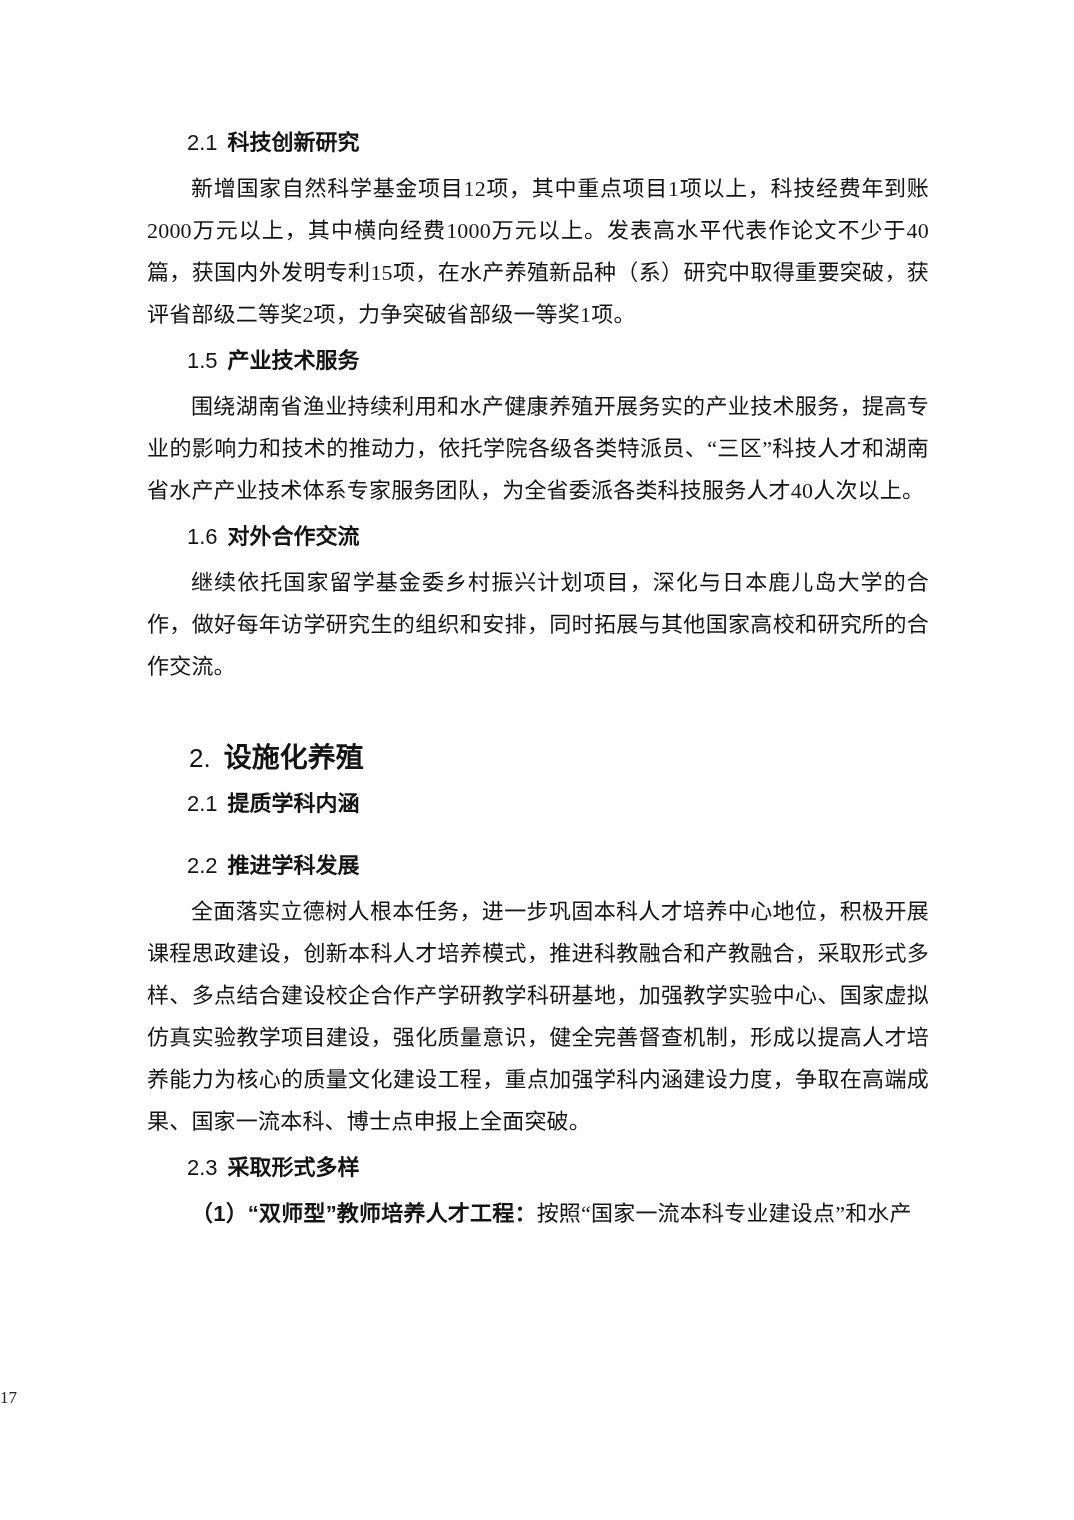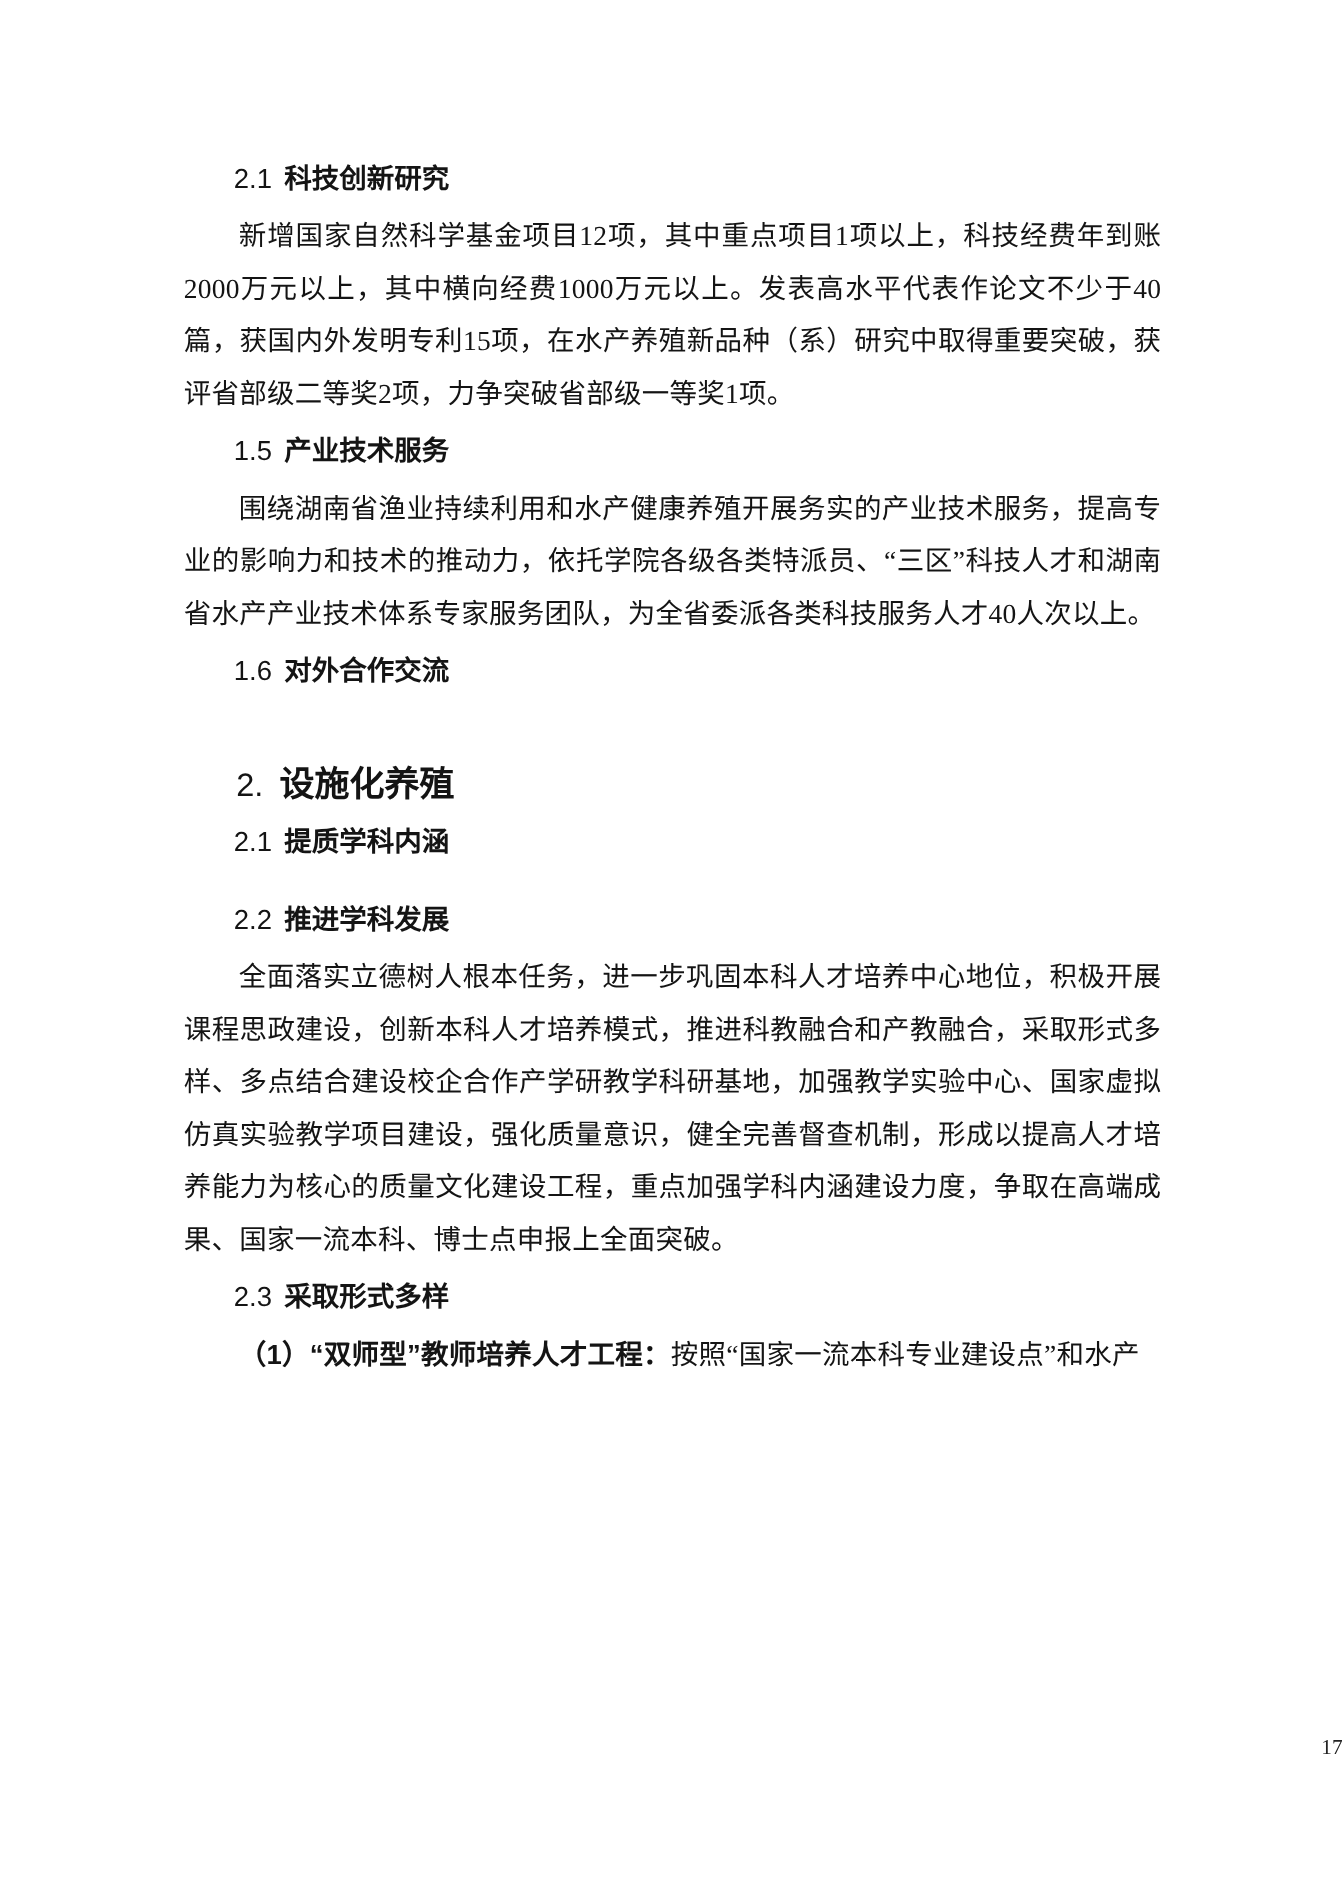--- a/index.html
+++ b/index.html
@@ -61,21 +61,21 @@
   #h23 { margin-top: 0; }
   p.body-para b.lead-bold {
     font-weight: 700;
     font-family: "Liberation Sans", "DejaVu Sans", sans-serif;
   }
   .page-footer {
     position: absolute;
     top: 1386px;
     left: 0;
     width: 100%;
-    text-align: right;
+    text-align: left;
     font-size: 17px;
     line-height: 24px;
     color: #222222;
   }
 </style>
 </head>
 <body>
 
 <div class="doc-page">
   <div class="doc-content">
@@ -86,20 +86,21 @@
     <p class="body-para">新增国家自然科学基金项目12项，其中重点项目1项以上，科技经费年到账2000万元以上，其中横向经费1000万元以上。发表高水平代表作论文不少于40篇，获国内外发明专利15项，在水产养殖新品种（系）研究中取得重要突破，获评省部级二等奖2项，力争突破省部级一等奖1项。</p>
 
     <h3 class="sub-heading">
       <span class="h-num">1.5</span><span class="h-ttl">产业技术服务</span>
     </h3>
     <p class="body-para">围绕湖南省渔业持续利用和水产健康养殖开展务实的产业技术服务，提高专业的影响力和技术的推动力，依托学院各级各类特派员、“三区”科技人才和湖南省水产产业技术体系专家服务团队，为全省委派各类科技服务人才40人次以上。</p>
 
     <h3 class="sub-heading">
       <span class="h-num">1.6</span><span class="h-ttl">对外合作交流</span>
     </h3>
+    <p class="body-para">继续依托国家留学基金委乡村振兴计划项目，深化与日本鹿儿岛大学的合作，做好每年访学研究生的组织和安排，同时拓展与其他国家高校和研究所的合作交流。</p>
 
     <h2 class="main-heading">
       <span class="h-num">2.</span><span class="h-ttl">设施化养殖</span>
     </h2>
 
     <h3 class="sub-heading">
       <span class="h-num">2.1</span><span class="h-ttl">提质学科内涵</span>
     </h3>
 
     <h3 class="sub-heading" id="h22">

